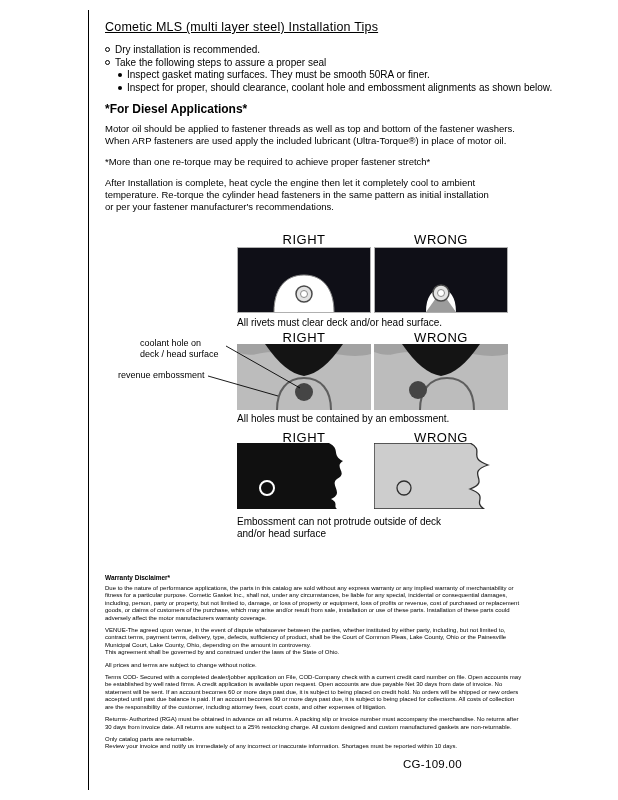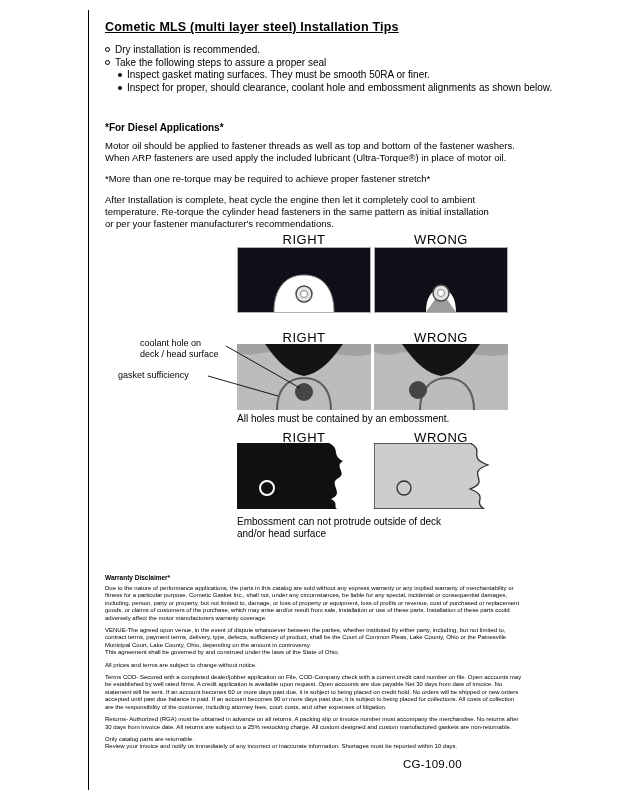--- a/index.html
+++ b/index.html
@@ -25,21 +25,21 @@
     background: #000000;
   }
   .content {
     position: absolute;
     left: 105px;
     top: 20px;
     width: 480px;
   }
   .title {
     font-size: 12.5px;
-    font-weight: bold;
+    font-weight: normal;
     text-decoration: underline;
     margin: 0 0 10px 0;
     letter-spacing: 0.2px;
   }
   .tips { font-size: 10px; line-height: 12.5px; }
   .tip { display: flex; align-items: flex-start; }
   .o-bullet {
     width: 5px; height: 5px;
     border: 1px solid #000;
     border-radius: 50%;
@@ -48,23 +48,23 @@
   }
   .d-bullet {
     width: 4px; height: 4px;
     background: #000;
     border-radius: 50%;
     margin: 4px 5px 0 0;
     flex: none;
   }
   .sub { margin-left: 13px; }
   .section-heading {
-    font-size: 10px;
+    font-size: 12px;
     font-weight: bold;
-    margin: 28px 0 7px 0;
+    margin: 8px 0 7px 0;
   }
   .para {
     font-size: 9.5px;
     line-height: 12px;
     margin: 0 0 9px 0;
     white-space: pre-line;
   }
   .diagrams {
     position: absolute;
     left: 0;
@@ -174,20 +174,21 @@
     </div>
     <div class="dg-box" style="left:374px; top:19px;">
       <svg width="134" height="66" viewBox="0 0 134 66">
         <rect x="0.5" y="0.5" width="133" height="65" fill="#ffffff" stroke="#b0b0b0"></rect>
         <path d="M1,1 H133 V65 H82 C82,50 76,42 67,42 C58,42 52,50 52,65 H1 Z" fill="#0f0f17"></path>
         <polygon points="52,65 82,65 67,44" fill="#9c9c9c"></polygon>
         <circle cx="67" cy="46" r="8" fill="#e3e3e3" stroke="#4a4a4a" stroke-width="1.5"></circle>
         <circle cx="67" cy="46" r="3.5" fill="#ffffff" stroke="#8a8a8a" stroke-width="1"></circle>
       </svg>
     </div>
+    <div class="dg-caption" style="left:237px; top:89px;">All rivets must clear deck and/or head surface.</div>
 
     <div class="dg-label" style="left:237px; top:102px;">RIGHT</div>
     <div class="dg-label" style="left:374px; top:102px;">WRONG</div>
     <div class="dg-box" style="left:237px; top:116px;">
       <svg width="134" height="66" viewBox="0 0 134 66">
         <rect width="134" height="66" fill="#bcbcbc"></rect>
         <path d="M0,0 H134 V10 C110,16 96,6 80,10 C60,15 40,4 20,10 C12,12 6,10 0,8 Z" fill="#a2a2a2"></path>
         <path d="M28,0 C42,20 54,30 67,32 C80,30 92,20 106,0 Z" fill="#141414"></path>
         <path d="M40,66 C40,46 50,34 67,34 C84,34 94,46 94,66" fill="none" stroke="#5e5e5e" stroke-width="2"></path>
         <circle cx="67" cy="48" r="9" fill="#454545"></circle>
@@ -197,21 +198,21 @@
       <svg width="134" height="66" viewBox="0 0 134 66">
         <rect width="134" height="66" fill="#bcbcbc"></rect>
         <path d="M0,0 H134 V10 C110,16 96,6 80,10 C60,15 40,4 20,10 C12,12 6,10 0,8 Z" fill="#a2a2a2"></path>
         <path d="M28,0 C42,20 54,30 67,32 C80,30 92,20 106,0 Z" fill="#141414"></path>
         <path d="M46,66 C46,46 56,34 73,34 C90,34 100,46 100,66" fill="none" stroke="#5e5e5e" stroke-width="2"></path>
         <circle cx="44" cy="46" r="9" fill="#454545"></circle>
       </svg>
     </div>
     <div class="side-label" style="left:140px; top:110px;">coolant hole on
 deck / head surface</div>
-    <div class="side-label" style="left:118px; top:142px;">gasket sufficiency</div>
+    <div class="side-label" style="left:118px; top:142px;">revenue embossment</div>
     <svg class="pointer-lines" style="left:200px; top:108px;" width="115" height="65" viewBox="0 0 115 65">
       <line x1="26" y1="10" x2="100" y2="52" stroke="#000000" stroke-width="0.9"></line>
       <line x1="8" y1="40" x2="78" y2="60" stroke="#000000" stroke-width="0.9"></line>
     </svg>
     <div class="dg-caption" style="left:237px; top:185px;">All holes must be contained by an embossment.</div>
 
     <div class="dg-label" style="left:237px; top:202px;">RIGHT</div>
     <div class="dg-label" style="left:374px; top:202px;">WRONG</div>
     <div class="dg-box" style="left:237px; top:215px;">
       <svg width="134" height="66" viewBox="0 0 134 66">

